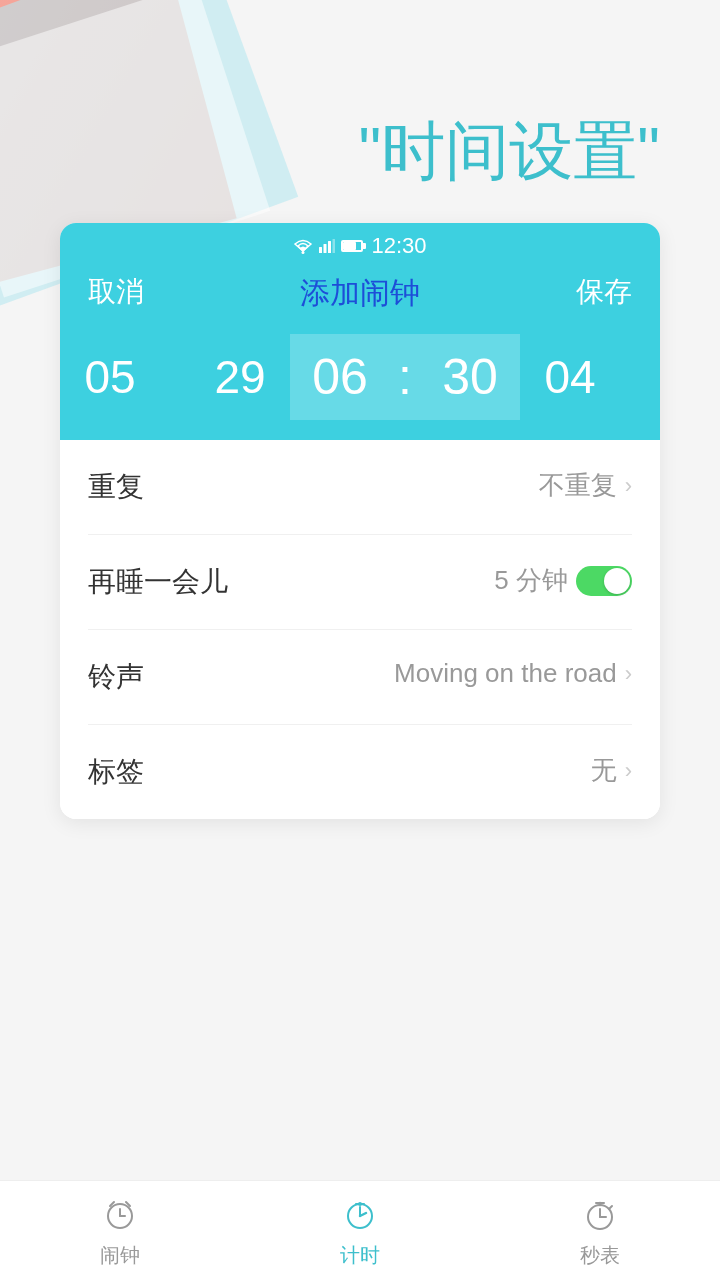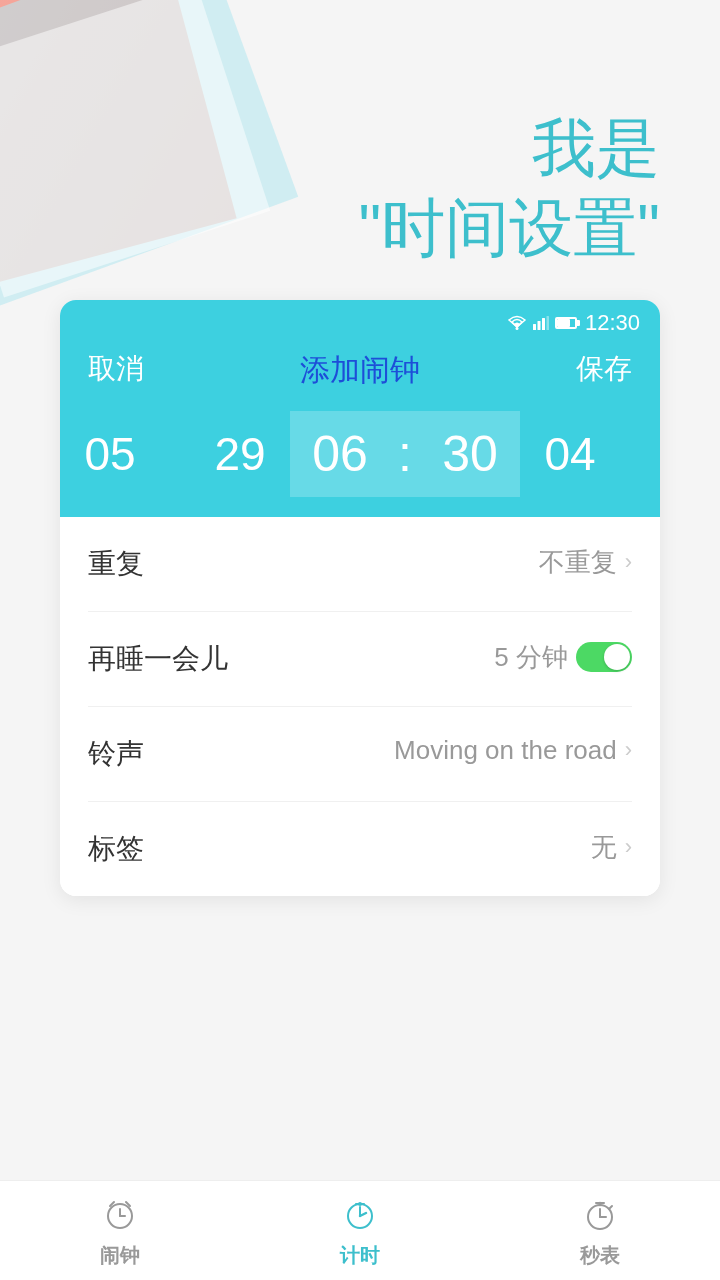--- a/index.html
+++ b/index.html
@@ -92,21 +92,21 @@
 
     
     .time-picker {
       background: #3dd0e0;
       padding-bottom: 20px;
     }
 
     
     .status-bar {
       display: flex;
-      justify-content: flex-end;
+      justify-content: center;
       align-items: center;
       padding: 10px 20px 4px;
       gap: 8px;
     }
 
     .status-icons {
       display: flex;
       align-items: center;
       gap: 6px;
     }
@@ -281,21 +281,20 @@
       position: fixed;
       bottom: 0;
       width: 720px;
       height: 100px;
       background: #fff;
       border-top: 1px solid #eee;
       display: flex;
       justify-content: space-around;
       align-items: center;
       z-index: 100;
-      font-weight: bold;
     }
 
     .nav-item {
       display: flex;
       flex-direction: column;
       align-items: center;
       gap: 6px;
       cursor: pointer;
       flex: 1;
     }
@@ -333,21 +332,20 @@
 
 <div class="main-content">
 
   <div class="bg-decoration">
     <div class="bg-stripe-salmon"></div>
     <div class="bg-stripe-lightblue"></div>
     <div class="bg-stripe-white"></div>
   </div>
 
   <div class="title-area">
-    <div class="title-line1">我是</div>
     <div class="title-line2">"时间设置"</div>
   </div>
 
   <div class="card">
 
     <div class="time-picker">
 
       <div class="status-bar">
         <div class="status-icons">
 

